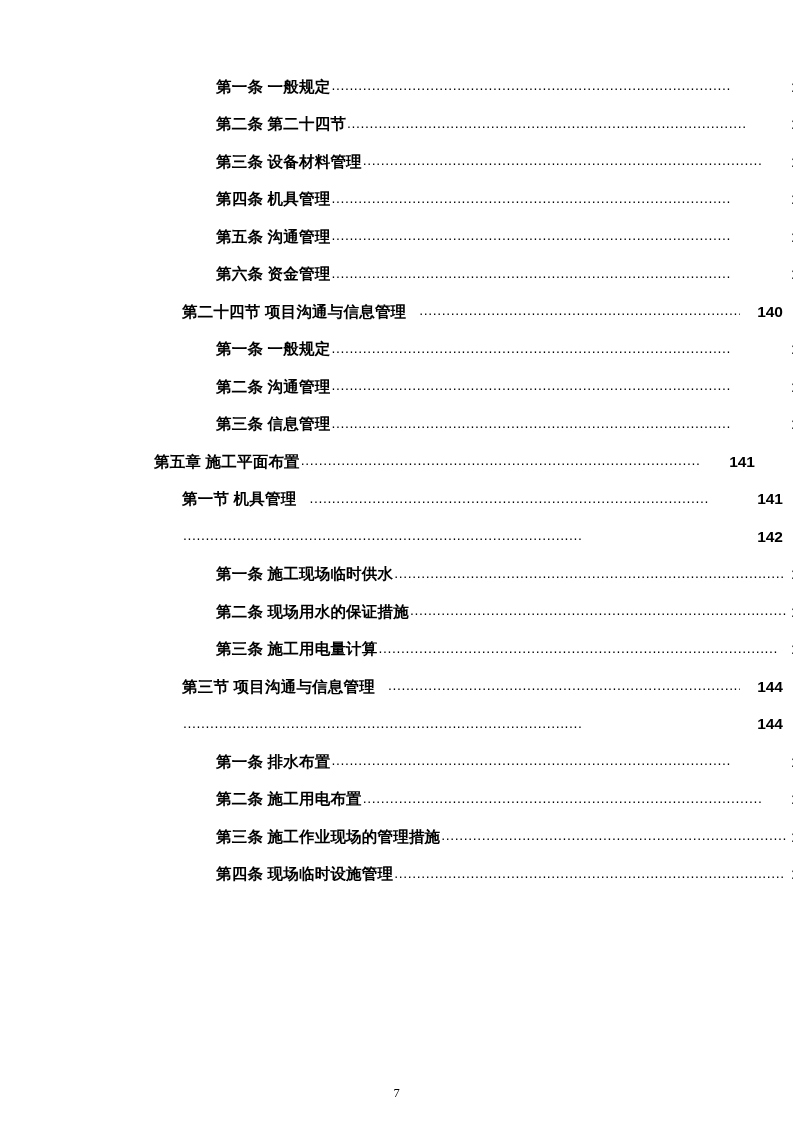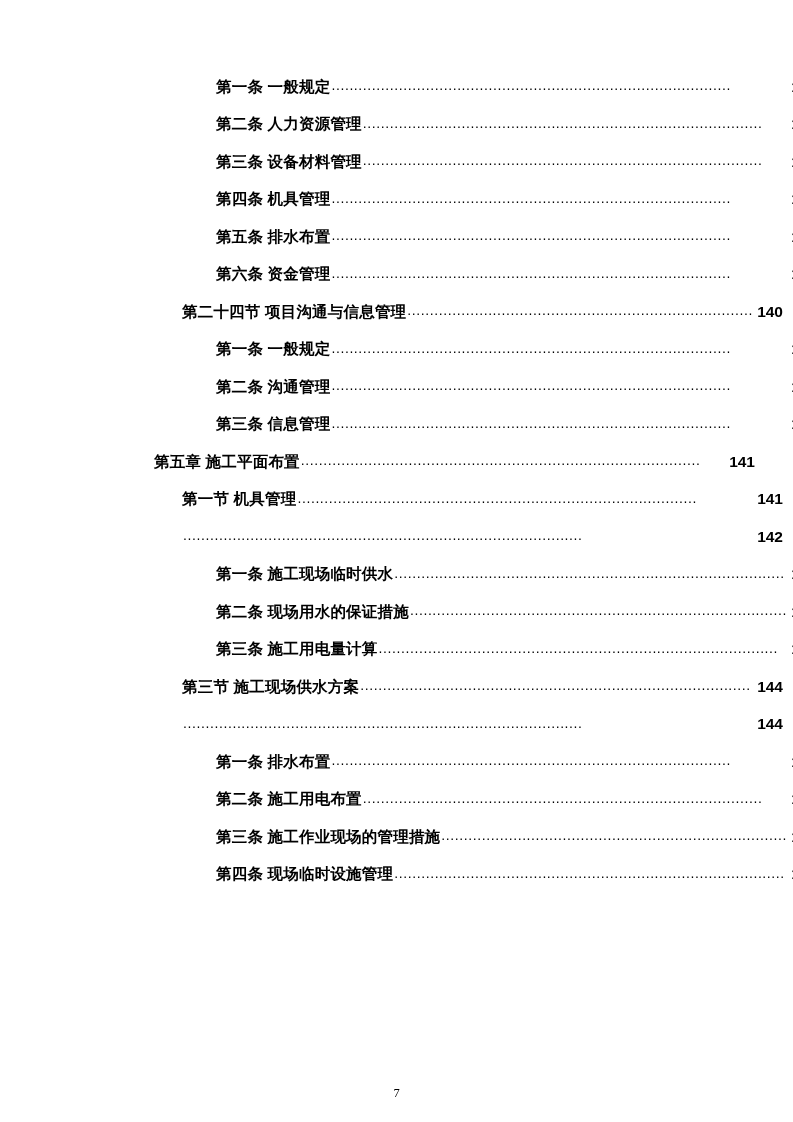--- a/index.html
+++ b/index.html
@@ -55,21 +55,21 @@
     white-space: nowrap;
     line-height: 1;
   }
   .toc-entry .page-num {
     flex: 0 0 auto;
     text-align: right;
     min-width: 30px;
   }
   
   .lvl-1 { padding-left: 58px; }
-  .lvl-2 { padding-left: 86px; }
+  .lvl-2 { padding-left: 86px; gap: 12px; }
   .lvl-3 { padding-left: 120px; }
 
   .lvl-1 .page-num,
   .lvl-2 .page-num,
   .lvl-3 .page-num { }
 
   .footer-page {
     position: absolute;
     left: 0;
     top: 1086px;
@@ -85,36 +85,36 @@
 
 <div class="page">
 
   <div class="toc" id="toc-list">
       <div class="toc-entry lvl-3">
         <span class="label">第一条  一般规定</span>
         <span class="dots">.........................................................................................</span>
         <span class="page-num">137</span>
       </div>
       <div class="toc-entry lvl-3">
-        <span class="label">第二条  人力资源管理</span>
+        <span class="label">第二条  第二十四节</span>
         <span class="dots">.........................................................................................</span>
         <span class="page-num">137</span>
       </div>
       <div class="toc-entry lvl-3">
         <span class="label">第三条  设备材料管理</span>
         <span class="dots">.........................................................................................</span>
         <span class="page-num">137</span>
       </div>
       <div class="toc-entry lvl-3">
         <span class="label">第四条  机具管理</span>
         <span class="dots">.........................................................................................</span>
         <span class="page-num">138</span>
       </div>
       <div class="toc-entry lvl-3">
-        <span class="label">第五条  排水布置</span>
+        <span class="label">第五条  沟通管理</span>
         <span class="dots">.........................................................................................</span>
         <span class="page-num">138</span>
       </div>
       <div class="toc-entry lvl-3">
         <span class="label">第六条  资金管理</span>
         <span class="dots">.........................................................................................</span>
         <span class="page-num">139</span>
       </div>
       <div class="toc-entry lvl-2">
         <span class="label">第二十四节  项目沟通与信息管理</span>
@@ -159,21 +159,21 @@
         <span class="label">第二条  现场用水的保证措施</span>
         <span class="dots">.........................................................................................</span>
         <span class="page-num">143</span>
       </div>
       <div class="toc-entry lvl-3">
         <span class="label">第三条  施工用电量计算</span>
         <span class="dots">.........................................................................................</span>
         <span class="page-num">143</span>
       </div>
       <div class="toc-entry lvl-2">
-        <span class="label">第三节  施工现场供水方案</span>
+        <span class="label">第三节  项目沟通与信息管理</span>
         <span class="dots">.........................................................................................</span>
         <span class="page-num">144</span>
       </div>
       <div class="toc-entry lvl-2">
         <span class="dots">.........................................................................................</span>
         <span class="page-num">144</span>
       </div>
       <div class="toc-entry lvl-3">
         <span class="label">第一条  排水布置</span>
         <span class="dots">.........................................................................................</span>

